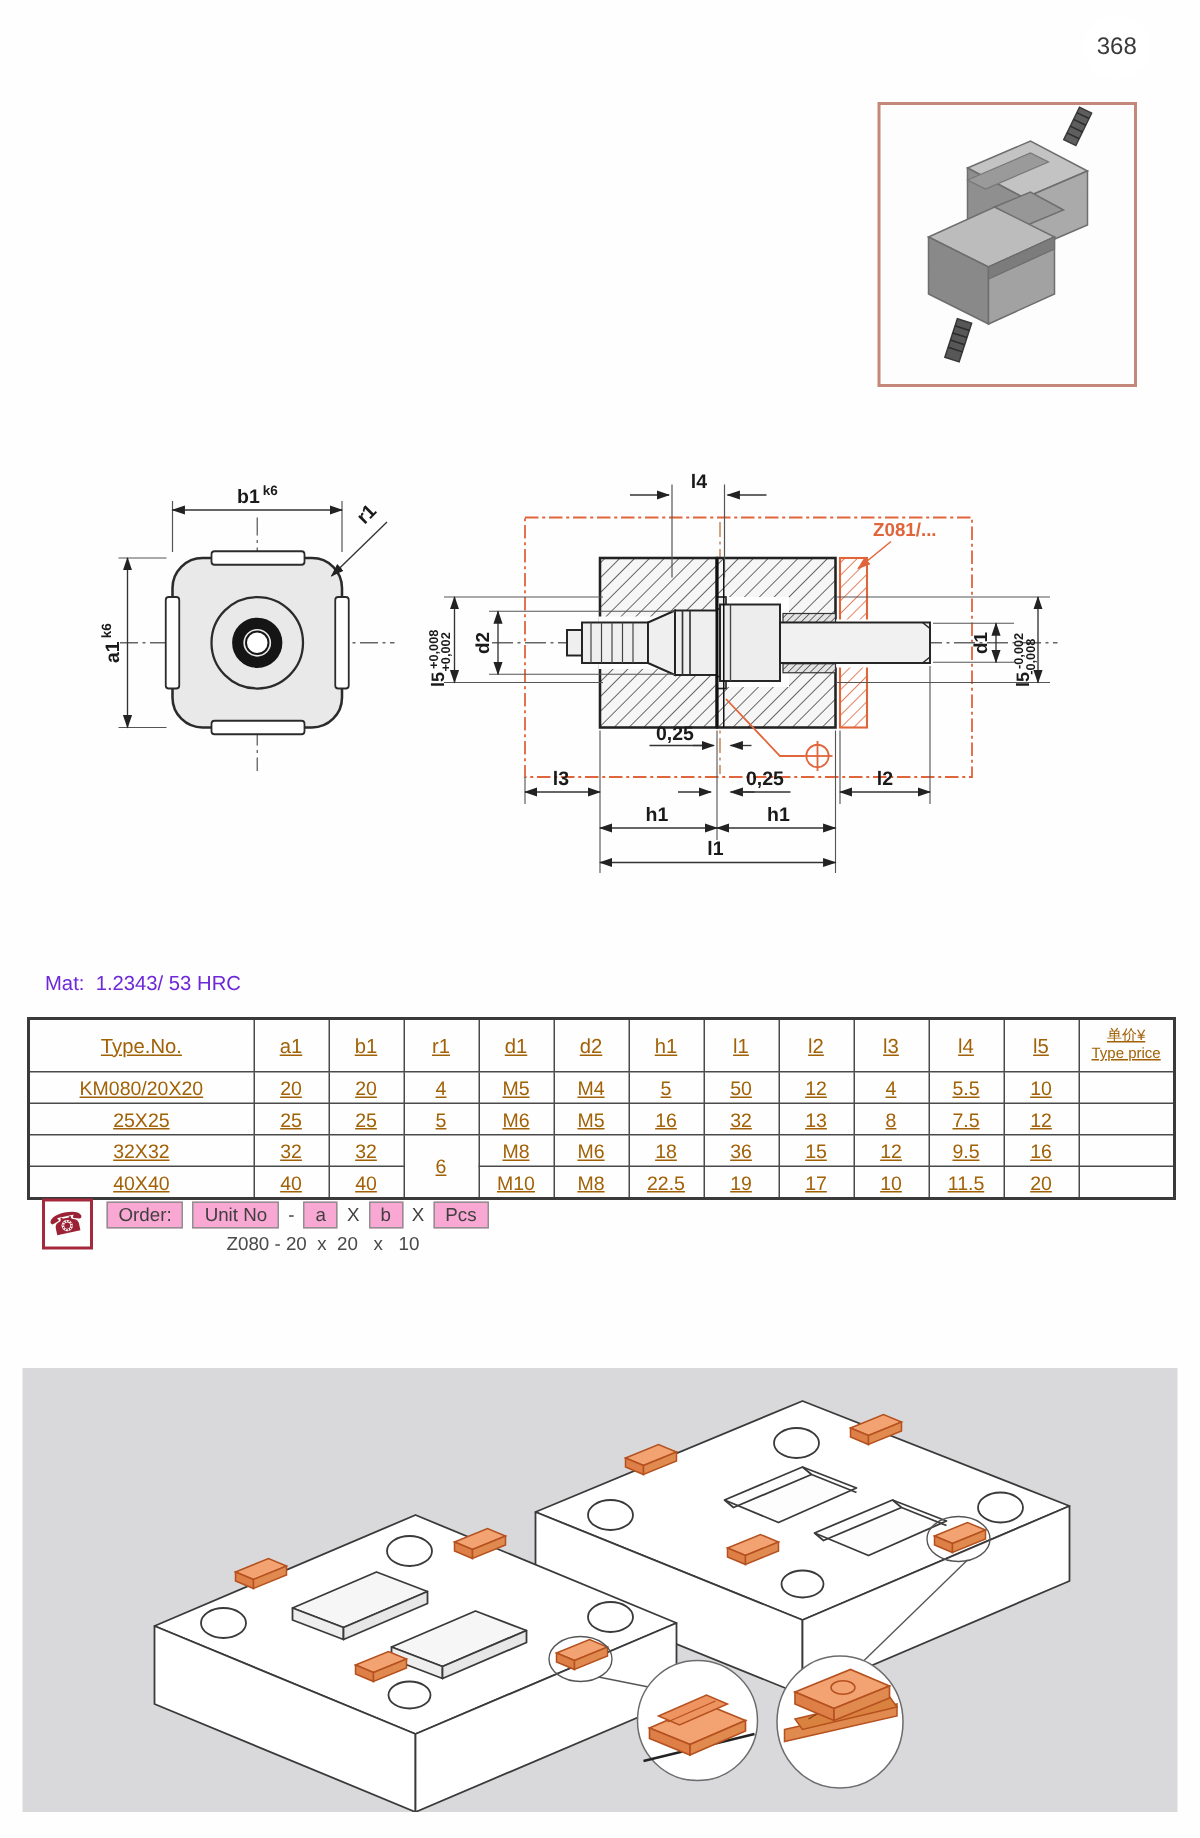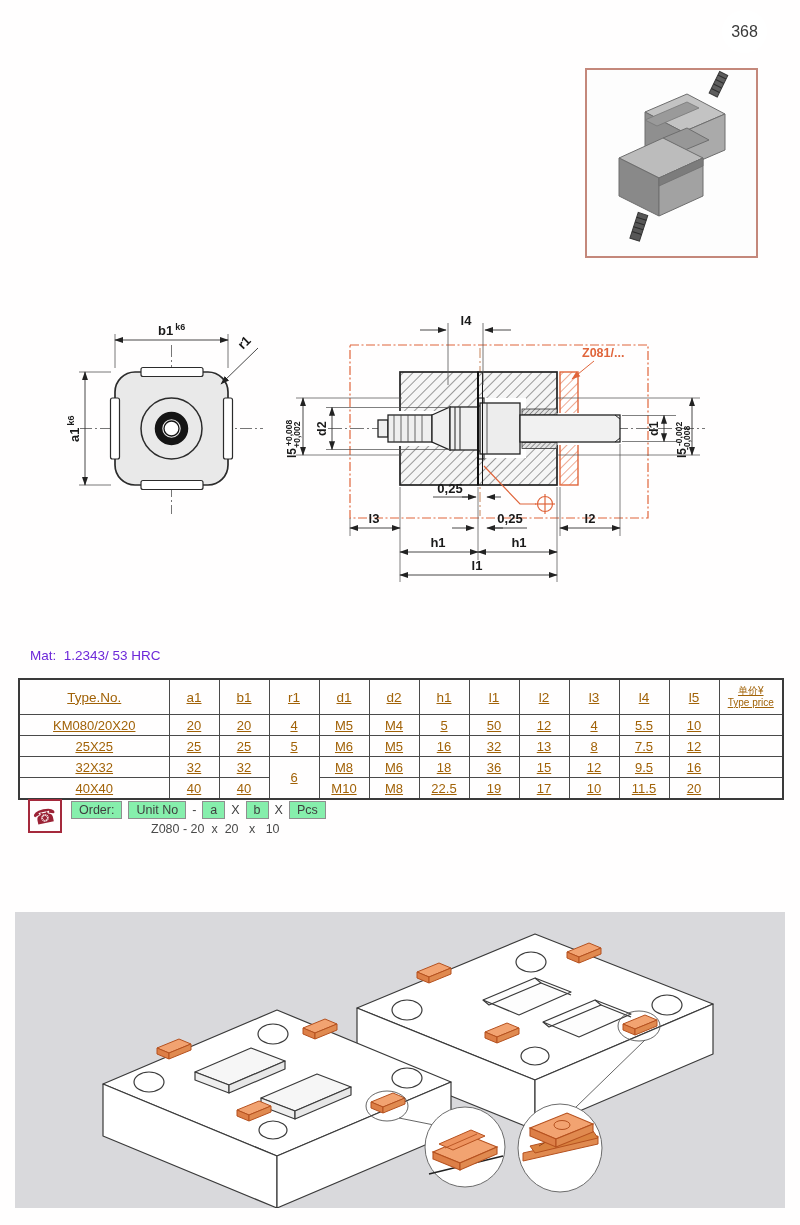--- a/index.html
+++ b/index.html
@@ -29,21 +29,21 @@
   table.spec tbody td{height:20px;}
   table.spec{border:2px solid #3a3a3a;}
   .price-h{font-size:10px;line-height:12px;}
   col.c-type{width:150px;} col.c-num{width:50px;} col.c-price{width:64px;}
 
   
   .order{position:absolute;left:28px;top:799px;display:flex;align-items:flex-start;gap:9px;}
   .phone-box{width:30px;height:30px;border:2px solid #A5293C;display:flex;align-items:center;justify-content:center;}
   .phone-box span{color:#9B2235;font-size:19px;line-height:1;transform:rotate(-12deg);}
   .order-items{display:flex;align-items:center;gap:6px;margin-top:2px;}
-  .obox{border:1.5px solid #8f8f8f;color:#3f3f3f;background:#86efac;font-size:12.5px;padding:1px 7px;}
+  .obox{border:1.5px solid #8f8f8f;color:#3f3f3f;background:#f9a8d4;font-size:12.5px;padding:1px 7px;}
   .oplain{color:#3f3f3f;font-size:12.5px;}
   .order-example{position:absolute;left:131px;top:822px;font-size:12.5px;color:#4a4a4a;white-space:pre;margin-left:20px;}
 
   
   .footer-ill{position:absolute;left:15px;top:912px;width:770px;height:296px;background:#D9D9DC;}
 </style>
 </head>
 <body>
 
 <div class="page">

